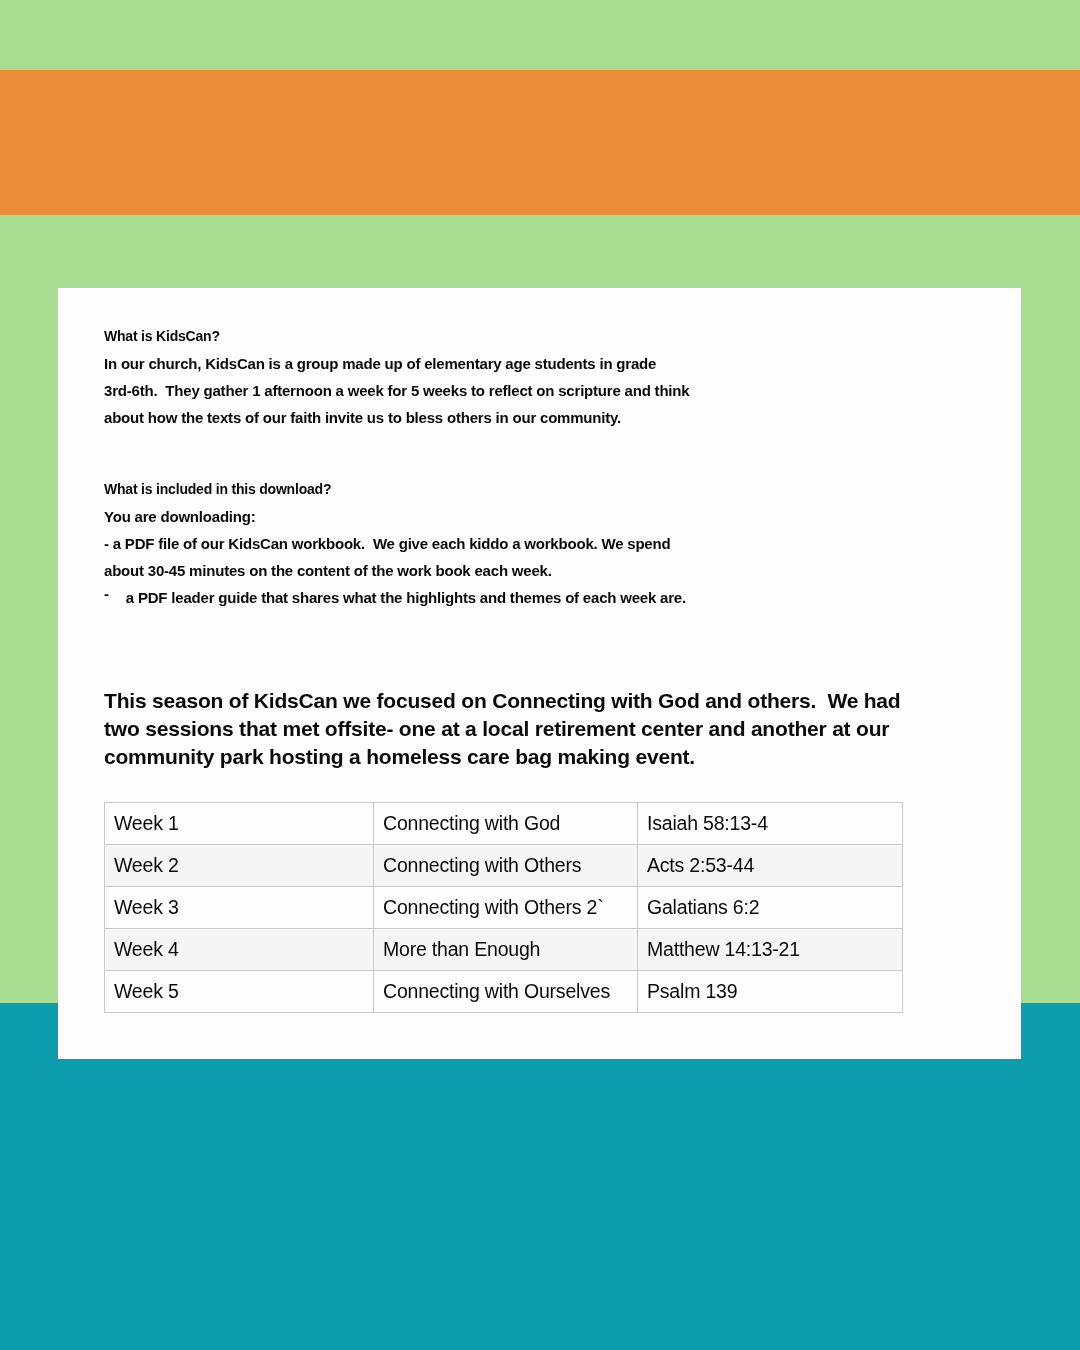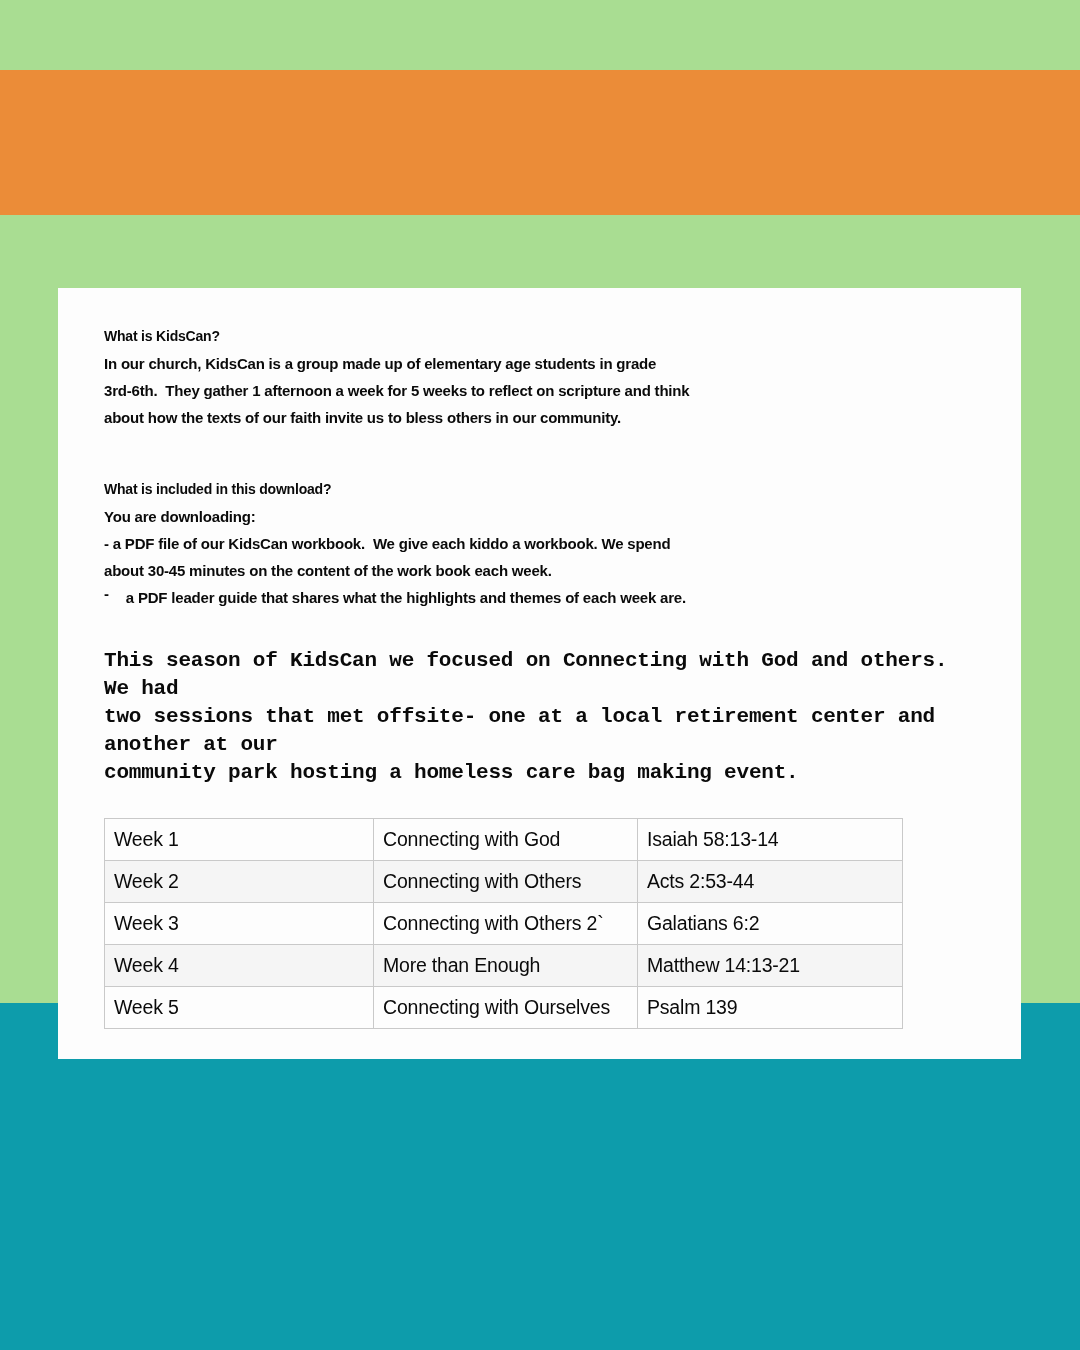--- a/index.html
+++ b/index.html
@@ -35,26 +35,25 @@
     font-weight: bold;
   }
   .download-section { margin-top: 44px; }
   .list-item2 { display: flex; align-items: flex-start; }
   .list-item2 .dash {
     position: relative;
     top: -4px;
     margin-right: 17px;
   }
   .season-note {
-    margin-top: 36px;
+    margin-top: 76px;
     font-size: 21px;
     font-weight: bold;
     line-height: 28px;
     letter-spacing: -0.2px;
-    font-family: Liberation Mono, monospace;
   }
   table.schedule {
     margin-top: 31px;
     border-collapse: collapse;
     table-layout: fixed;
     width: 798px;
   }
   table.schedule td {
     border: 1px solid #c9c9c9;
     height: 42px;
@@ -108,21 +107,21 @@
   <table class="schedule">
     <colgroup>
         <col class="c1">
         <col class="c2">
         <col class="c3">
       </colgroup>
     <tbody>
       <tr>
         <td>Week 1</td>
         <td>Connecting with God</td>
-        <td>Isaiah 58:13-14</td>
+        <td>Isaiah 58:13-4</td>
       </tr>
       <tr>
         <td>Week 2</td>
         <td>Connecting with Others</td>
         <td>Acts 2:53-44</td>
       </tr>
       <tr>
         <td>Week 3</td>
         <td>Connecting with Others 2`</td>
         <td>Galatians 6:2</td>

